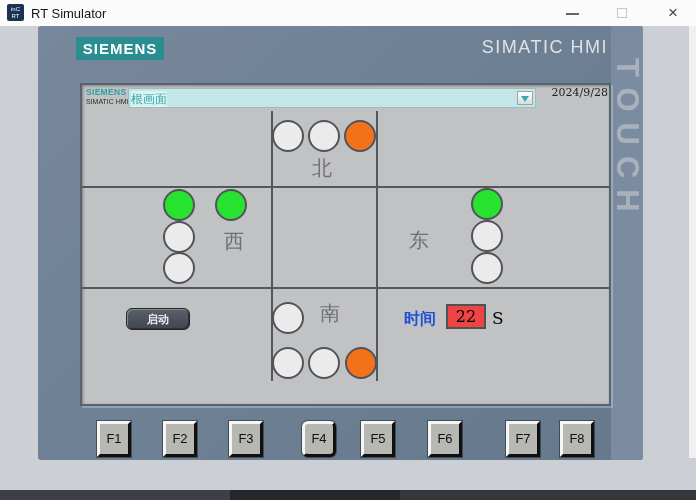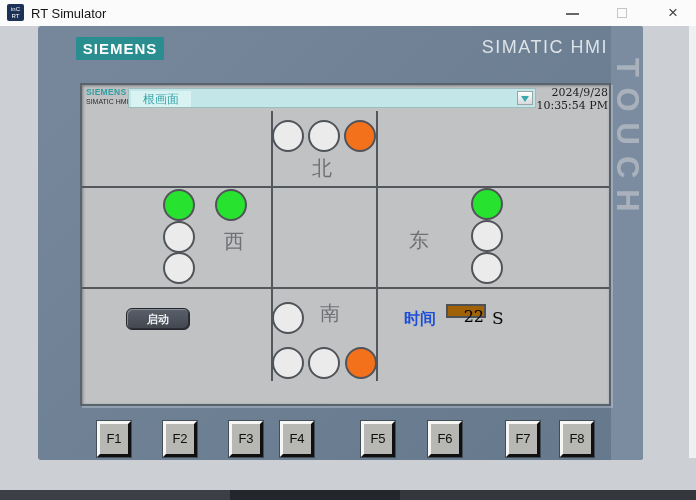--- a/index.html
+++ b/index.html
@@ -27,21 +27,21 @@
   .simatic-hmi{left:380px;top:37px;width:228px;font-size:18px;letter-spacing:1.5px;color:#dde2e7;text-align:right;}
 
   
   .screen{left:82px;top:85px;width:527px;height:319px;background:#c1c2c4;
           box-shadow:0 0 0 2px #59636d, 2px 2px 0 2px rgba(255,255,255,.25), inset 1px 1px 3px rgba(0,0,0,.35);}
   .scr-logo{left:4px;top:3px;line-height:9px;}
   .scr-logo .b1{color:#2f9fa4;font-weight:bold;font-size:8.5px;letter-spacing:.3px;}
   .scr-logo .b2{color:#2b2b2b;font-size:7px;}
   .dropdown{left:46px;top:3px;width:408px;height:20px;background:#c3e7e9;border:1px solid #9dbcbe;box-sizing:border-box;}
   .dd-selected{position:absolute;left:2px;top:2px;background:#d9f2f2;color:#38a6ab;font-size:12px;
-               padding:1px 12px;line-height:14px;}
+               padding:1px 0;line-height:14px;}
   .dd-arrow-btn{position:absolute;right:2px;top:2px;width:16px;height:14px;
                 background:linear-gradient(#ffffff,#d7dbdc);border:1px solid #9aa5a6;box-sizing:border-box;}
   .dd-arrow{position:absolute;left:3px;top:4px;width:0;height:0;
             border-left:4px solid transparent;border-right:4px solid transparent;border-top:6px solid #3aa9ae;}
   .clock{left:330px;top:1px;width:196px;text-align:right;font-family:"DejaVu Serif",serif;
          font-size:11px;line-height:13px;color:#1c1c1c;}
 
   
   .gl{background:#54585d;}
   .h1{left:0;top:101px;width:527px;height:2px;}
@@ -65,30 +65,30 @@
   
   .hmi-btn{position:absolute;width:64px;height:22px;border-radius:6px;
            background:linear-gradient(#5a606a,#41464f);border:1px solid #23262b;box-sizing:border-box;
            box-shadow:inset 1px 1px 0 #868c96, inset -1px -1px 0 #2b2f35;
            color:#eef0f3;font-size:11px;font-weight:bold;text-align:center;line-height:20px;}
   .btn-start{left:44px;top:223px;}
   .btn-stop{left:44px;top:253px;}
 
   
   .timer-label{left:322px;top:224px;font-weight:bold;font-size:16px;color:#1d4ed8;font-family:"DejaVu Serif",serif;}
-  .timer-box{left:364px;top:219px;width:40px;height:14px;background:#a16207;border:2px solid #4e5257;
-             box-sizing:border-box;text-align:right;font-family:"DejaVu Serif",serif;font-size:16px;line-height:21px;color:#000;}
+  .timer-box{left:364px;top:219px;width:40px;height:25px;background:#ef4444;border:2px solid #4e5257;
+             box-sizing:border-box;text-align:center;font-family:"DejaVu Serif",serif;font-size:16px;line-height:21px;color:#000;}
   .timer-unit{left:410px;top:223px;font-family:"DejaVu Serif",serif;font-size:17px;color:#0a0a0a;}
 
   
   .fkey{position:absolute;top:421px;width:34px;height:36px;background:#b7b7b4;
         border:3px solid;border-color:#f6f6f4 #101010 #101010 #f6f6f4;box-sizing:border-box;
         box-shadow:0 0 0 1px rgba(20,20,20,.45);
         text-align:center;line-height:30px;font-size:13px;color:#101010;}
-  .f1{left:97px;} .f2{left:163px;} .f3{left:229px;} .f4{left:280px;}
+  .f1{left:97px;} .f2{left:163px;} .f3{left:229px;} .f4{left:302px;border-radius:6px;}
   .f5{left:361px;} .f6{left:428px;} .f7{left:494px;margin-left:12px;} .f8{left:560px;}
 
   
   .right-sliver{left:689px;top:26px;width:7px;height:432px;background:#eef0f2;}
   .taskbar{left:0;top:490px;width:696px;height:10px;background:#3c4046;}
   .tb-seg1{left:230px;top:490px;width:170px;height:10px;background:#23262a;}
   .tb-seg2{left:400px;top:490px;width:296px;height:10px;background:#34383d;}
 </style>
 </head>
 <body>
@@ -119,21 +119,20 @@
 
   <div class="abs dropdown">
     <span class="dd-selected">根画面</span>
     <span class="dd-arrow-btn">
       <span class="dd-arrow"></span>
     </span>
   </div>
 
   <div class="abs clock">
     <div>2024/9/28</div>
-    <div>10:35:54 PM</div>
   </div>
 
   <div class="abs gl h1"></div>
   <div class="abs gl h2"></div>
   <div class="abs gl v1"></div>
   <div class="abs gl v2"></div>
 
   <div class="light p-n1" style="background: rgb(235, 235, 235);"></div>
   <div class="light p-n2" style="background: rgb(235, 235, 235);"></div>
   <div class="light p-n3" style="background: rgb(244, 113, 28);"></div>

